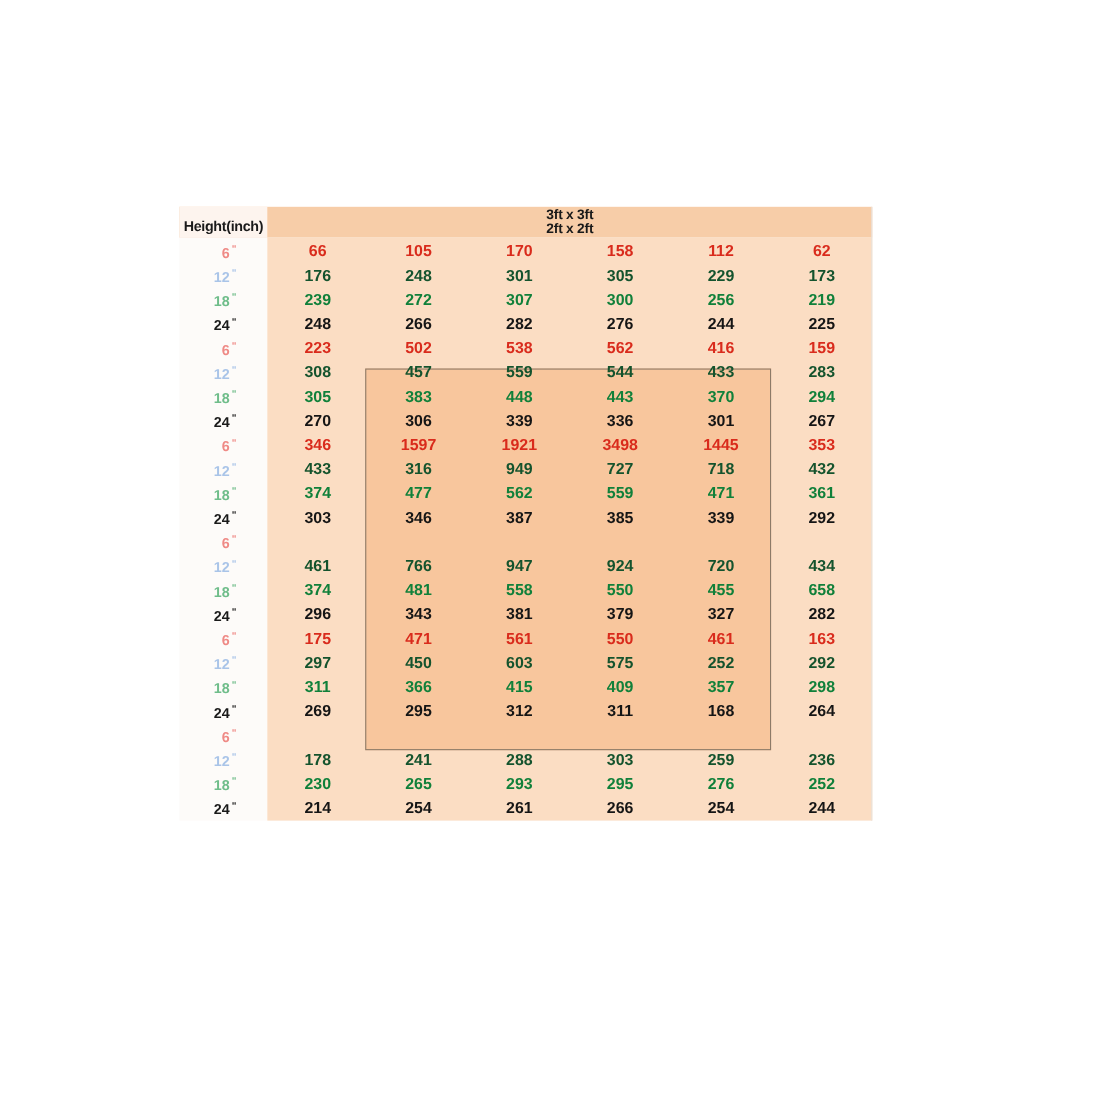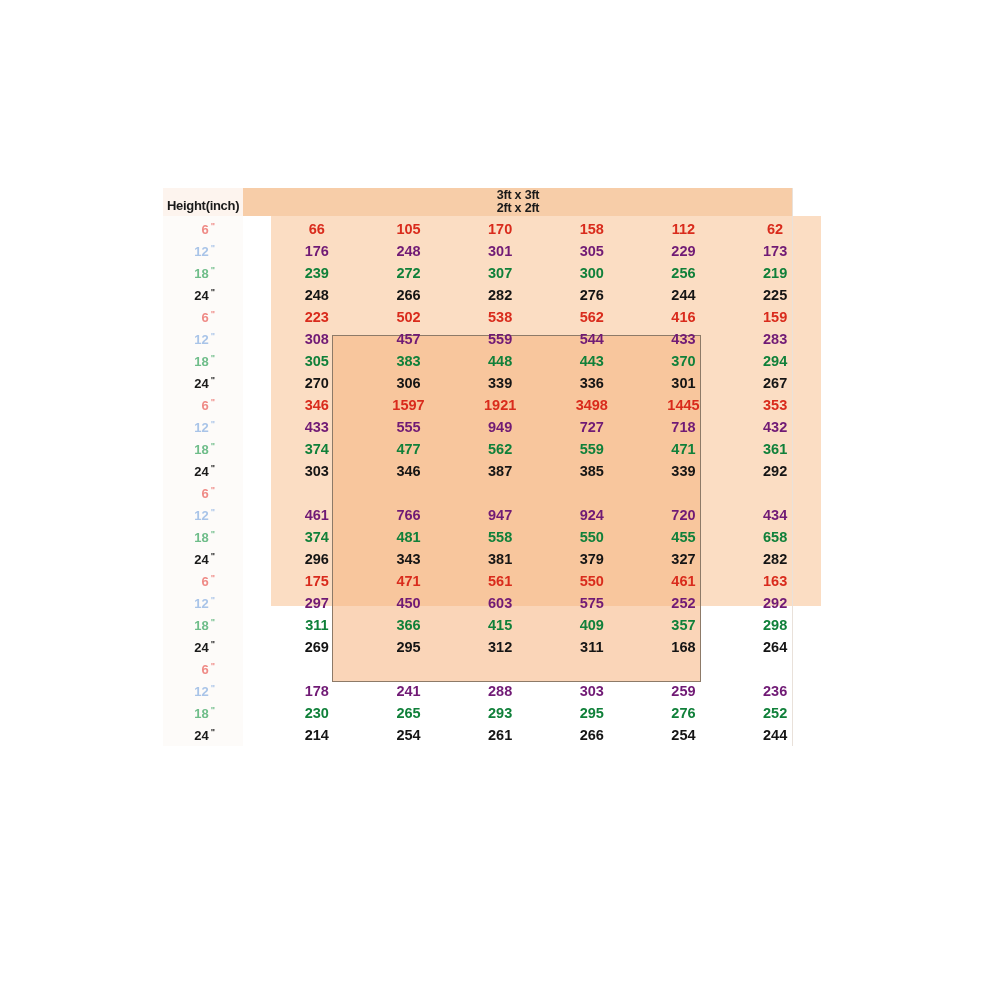--- a/index.html
+++ b/index.html
@@ -94,23 +94,22 @@
     top: 0;
     width: 80px;
     height: 530px;
     background: #fdfbf9;
   }
   #data-col {
     position: absolute;
     left: 80px;
     top: 0;
     width: 550px;
-    height: 390px;
+    height: 530px;
     background: #fbddc3;
-    margin-left: 28px;
   }
 
   
   #highlight-box {
     position: absolute;
     left: 169px;
     top: 119px;
     width: 369px;
     height: 347px;
     background: rgba(246, 178, 125, 0.55);
@@ -164,21 +163,21 @@
   .cell {
     width: 91.666px;
     text-align: center;
     font-size: 14.5px;
     font-weight: bold;
     white-space: nowrap;
     position: relative;
     z-index: 2;
   }
   .c-red   { color: #d92b1c; }
-  .c-blue  { color: #701a75; }
+  .c-blue  { color: #14532d; }
   .c-green { color: #10803a; }
   .c-black { color: #151515; }
 
   
   #right-edge {
     position: absolute;
     left: 629px;
     top: 0;
     width: 1px;
     height: 558px;
@@ -362,21 +361,21 @@
             <div class="row r0">
               <div class="cell c-red">346</div>
               <div class="cell c-red">1597</div>
               <div class="cell c-red">1921</div>
               <div class="cell c-red">3498</div>
               <div class="cell c-red">1445</div>
               <div class="cell c-red">353</div>
             </div>
             <div class="row r1">
               <div class="cell c-blue">433</div>
-              <div class="cell c-blue">555</div>
+              <div class="cell c-blue">316</div>
               <div class="cell c-blue">949</div>
               <div class="cell c-blue">727</div>
               <div class="cell c-blue">718</div>
               <div class="cell c-blue">432</div>
             </div>
             <div class="row r2">
               <div class="cell c-green">374</div>
               <div class="cell c-green">477</div>
               <div class="cell c-green">562</div>
               <div class="cell c-green">559</div>

